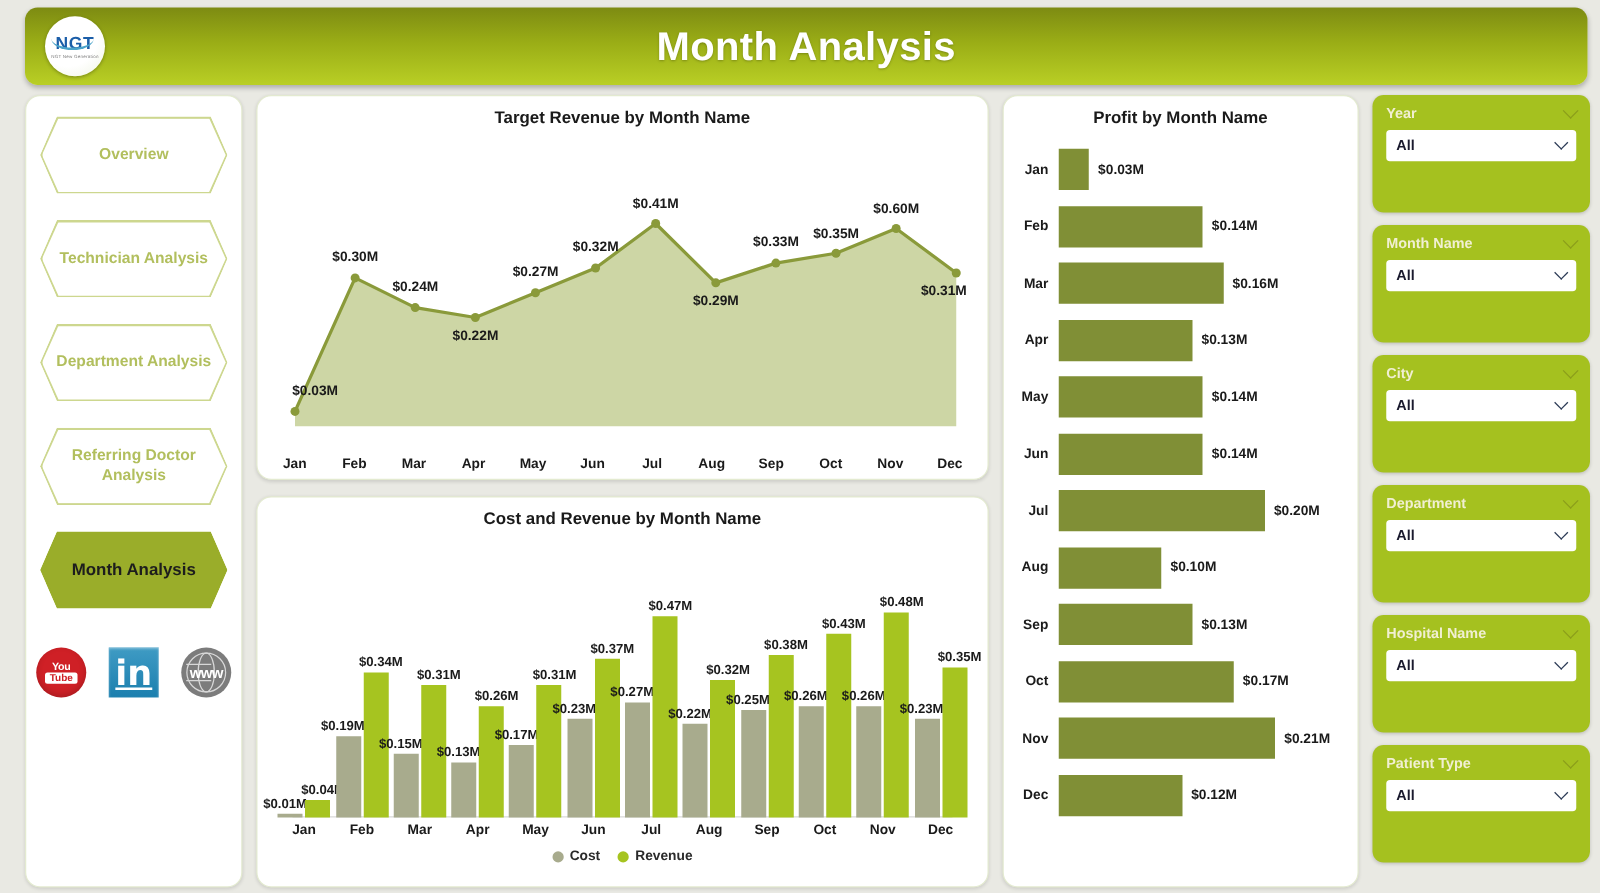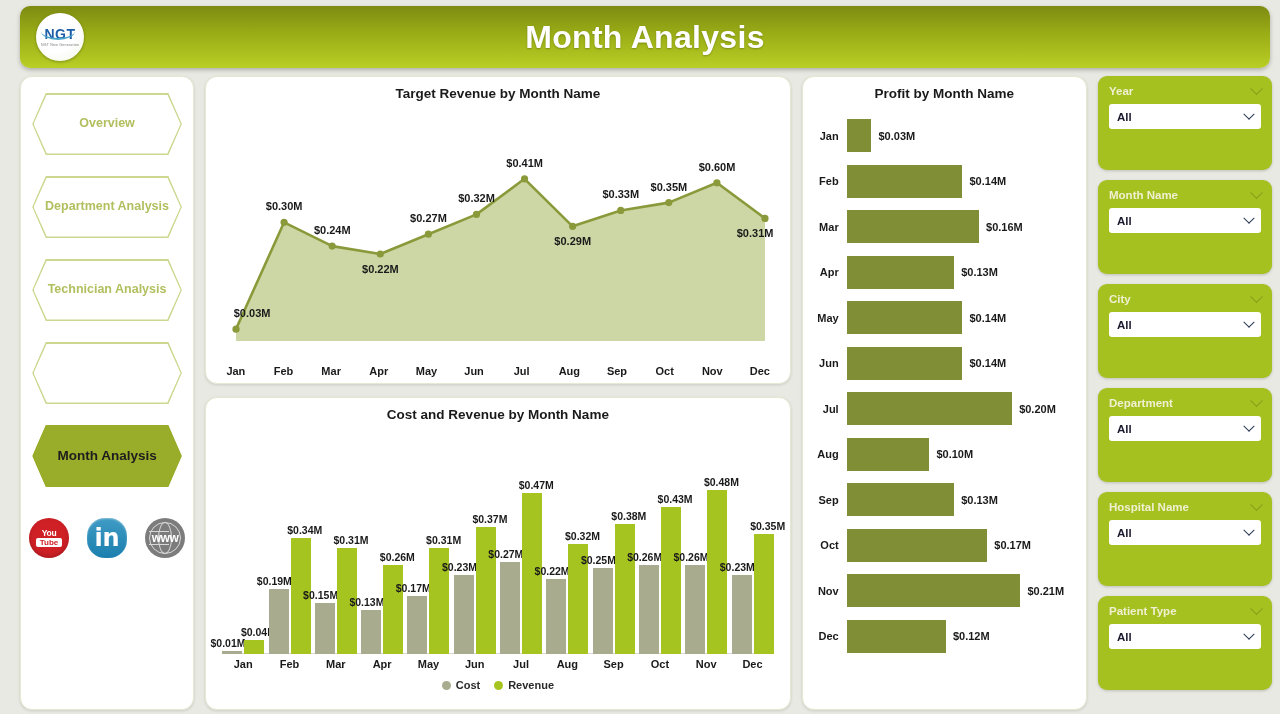--- a/index.html
+++ b/index.html
@@ -75,24 +75,25 @@
   .social { margin-top: 10px; display: flex; flex-direction: row; align-items: center; gap: 18px; }
   .soc { width: 40px; height: 40px; cursor: pointer; }
   .yt {
     border-radius: 50%; background: #cf2026;
     display: flex; flex-direction: column; align-items: center; justify-content: center;
     box-shadow: inset 0 -2px 5px rgba(0,0,0,.18);
   }
   .yt b { color: #fff; font-size: 8.5px; line-height: 8.5px; letter-spacing: -.2px; }
   .yt .tube { background:#fff; color:#cf2026; font-size:8px; font-weight:bold; padding:0 4px; border-radius:2px; line-height:9px; margin-top:1px; }
   .li {
-    border-radius: 18px; background: linear-gradient(to bottom, #3f9bc4 0%, #1b7fae 100%);
+    border-radius: 0; background: linear-gradient(to bottom, #3f9bc4 0%, #1b7fae 100%);
     display: flex; align-items: center; justify-content: center;
-    color: #fff; font-size: 24px; font-weight: bold; font-family: "DejaVu Sans", sans-serif;
+    color: #fff; font-size: 28px; font-weight: bold; font-family: "DejaVu Sans", sans-serif;
     box-shadow: inset 0 1px 2px rgba(255,255,255,.4);
+    text-decoration: underline;
   }
   .www {
     border-radius: 50%; background: #7c7c7c;
     display: flex; align-items: center; justify-content: center;
     position: relative; overflow: hidden;
   }
   .www .ring { position:absolute; border:1px solid #d8d8d8; border-radius:50%; }
   .www .r1 { inset: 4px; }
   .www .r2 { inset: 4px 13px; }
   .www .bar { position:absolute; background:#d8d8d8; }
@@ -180,30 +181,31 @@
 
     <div class="sidebar">
       <div class="hexbtn">
         <div class="hexborder"></div>
         <div class="hexinner"></div>
         <span>Overview</span>
       </div>
       <div class="hexbtn">
         <div class="hexborder"></div>
         <div class="hexinner"></div>
-        <span>Department Analysis</span>
+        <span>Technician Analysis</span>
       </div>
       <div class="hexbtn">
         <div class="hexborder"></div>
         <div class="hexinner"></div>
-        <span>Technician Analysis</span>
+        <span>Department Analysis</span>
       </div>
       <div class="hexbtn">
         <div class="hexborder"></div>
         <div class="hexinner"></div>
+        <span>Referring Doctor Analysis</span>
       </div>
       <div class="hexbtn active">
         <div class="hexborder"></div>
         <div class="hexinner"></div>
         <span>Month Analysis</span>
       </div>
 
       <div class="social">
         <div class="soc yt">
           <b>You</b>

